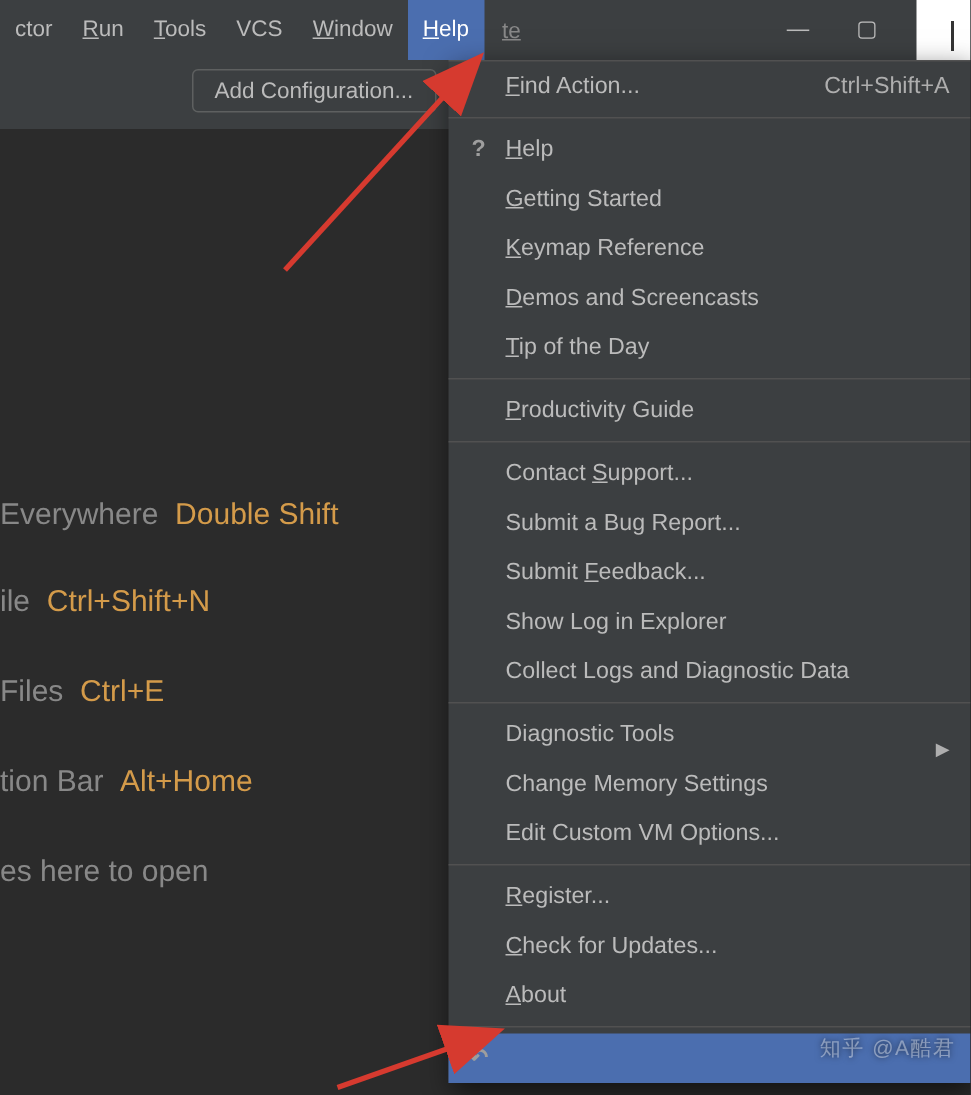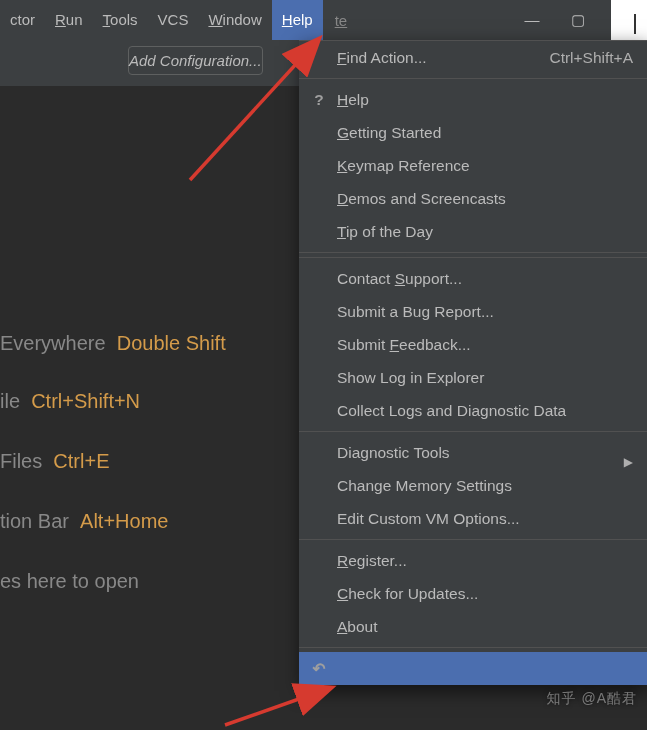--- a/index.html
+++ b/index.html
@@ -52,25 +52,24 @@
     background: #3c3f41;
     height: 46px;
     position: relative;
   }
   .add-config-btn {
     position: absolute;
     left: 128px;
     top: 6px;
     border: 1px solid #5e6060;
     border-radius: 4px;
-    padding: 5px 0;
-    color: #bbbbbb;
-    background: #3c3f41;
-    cursor: pointer;
-    font-style: italic;
+    padding: 5px 14px;
+    color: #bbbbbb;
+    background: #3c3f41;
+    cursor: pointer;
   }
   .content {
     background: #2b2b2b;
     position: absolute;
     top: 86px;
     left: 0;
     width: 647px;
     height: 644px;
   }
   .tip-line {
@@ -219,20 +218,21 @@
 
 <div class="dropdown">
   <div class="ditem"><span class="u">F</span><span>ind Action...</span><span class="short">Ctrl+Shift+A</span></div>
   <div class="sep"></div>
   <div class="ditem"><span class="icn">?</span><span class="u">H</span><span>elp</span></div>
   <div class="ditem"><span class="u">G</span><span>etting Started</span></div>
   <div class="ditem"><span class="u">K</span><span>eymap Reference</span></div>
   <div class="ditem"><span class="u">D</span><span>emos and Screencasts</span></div>
   <div class="ditem"><span class="u">T</span><span>ip of the Day</span></div>
   <div class="sep"></div>
+  <div class="ditem"><span class="u">P</span><span>roductivity Guide</span></div>
   <div class="sep"></div>
   <div class="ditem"><span>Contact </span><span class="u">S</span><span>upport...</span></div>
   <div class="ditem">Submit a Bug Report...</div>
   <div class="ditem"><span>Submit </span><span class="u">F</span><span>eedback...</span></div>
   <div class="ditem">Show Log in Explorer</div>
   <div class="ditem">Collect Logs and Diagnostic Data</div>
   <div class="sep"></div>
   <div class="ditem"><span>Diagnostic Tools</span><span class="arrow">▶</span></div>
   <div class="ditem">Change Memory Settings</div>
   <div class="ditem">Edit Custom VM Options...</div>

